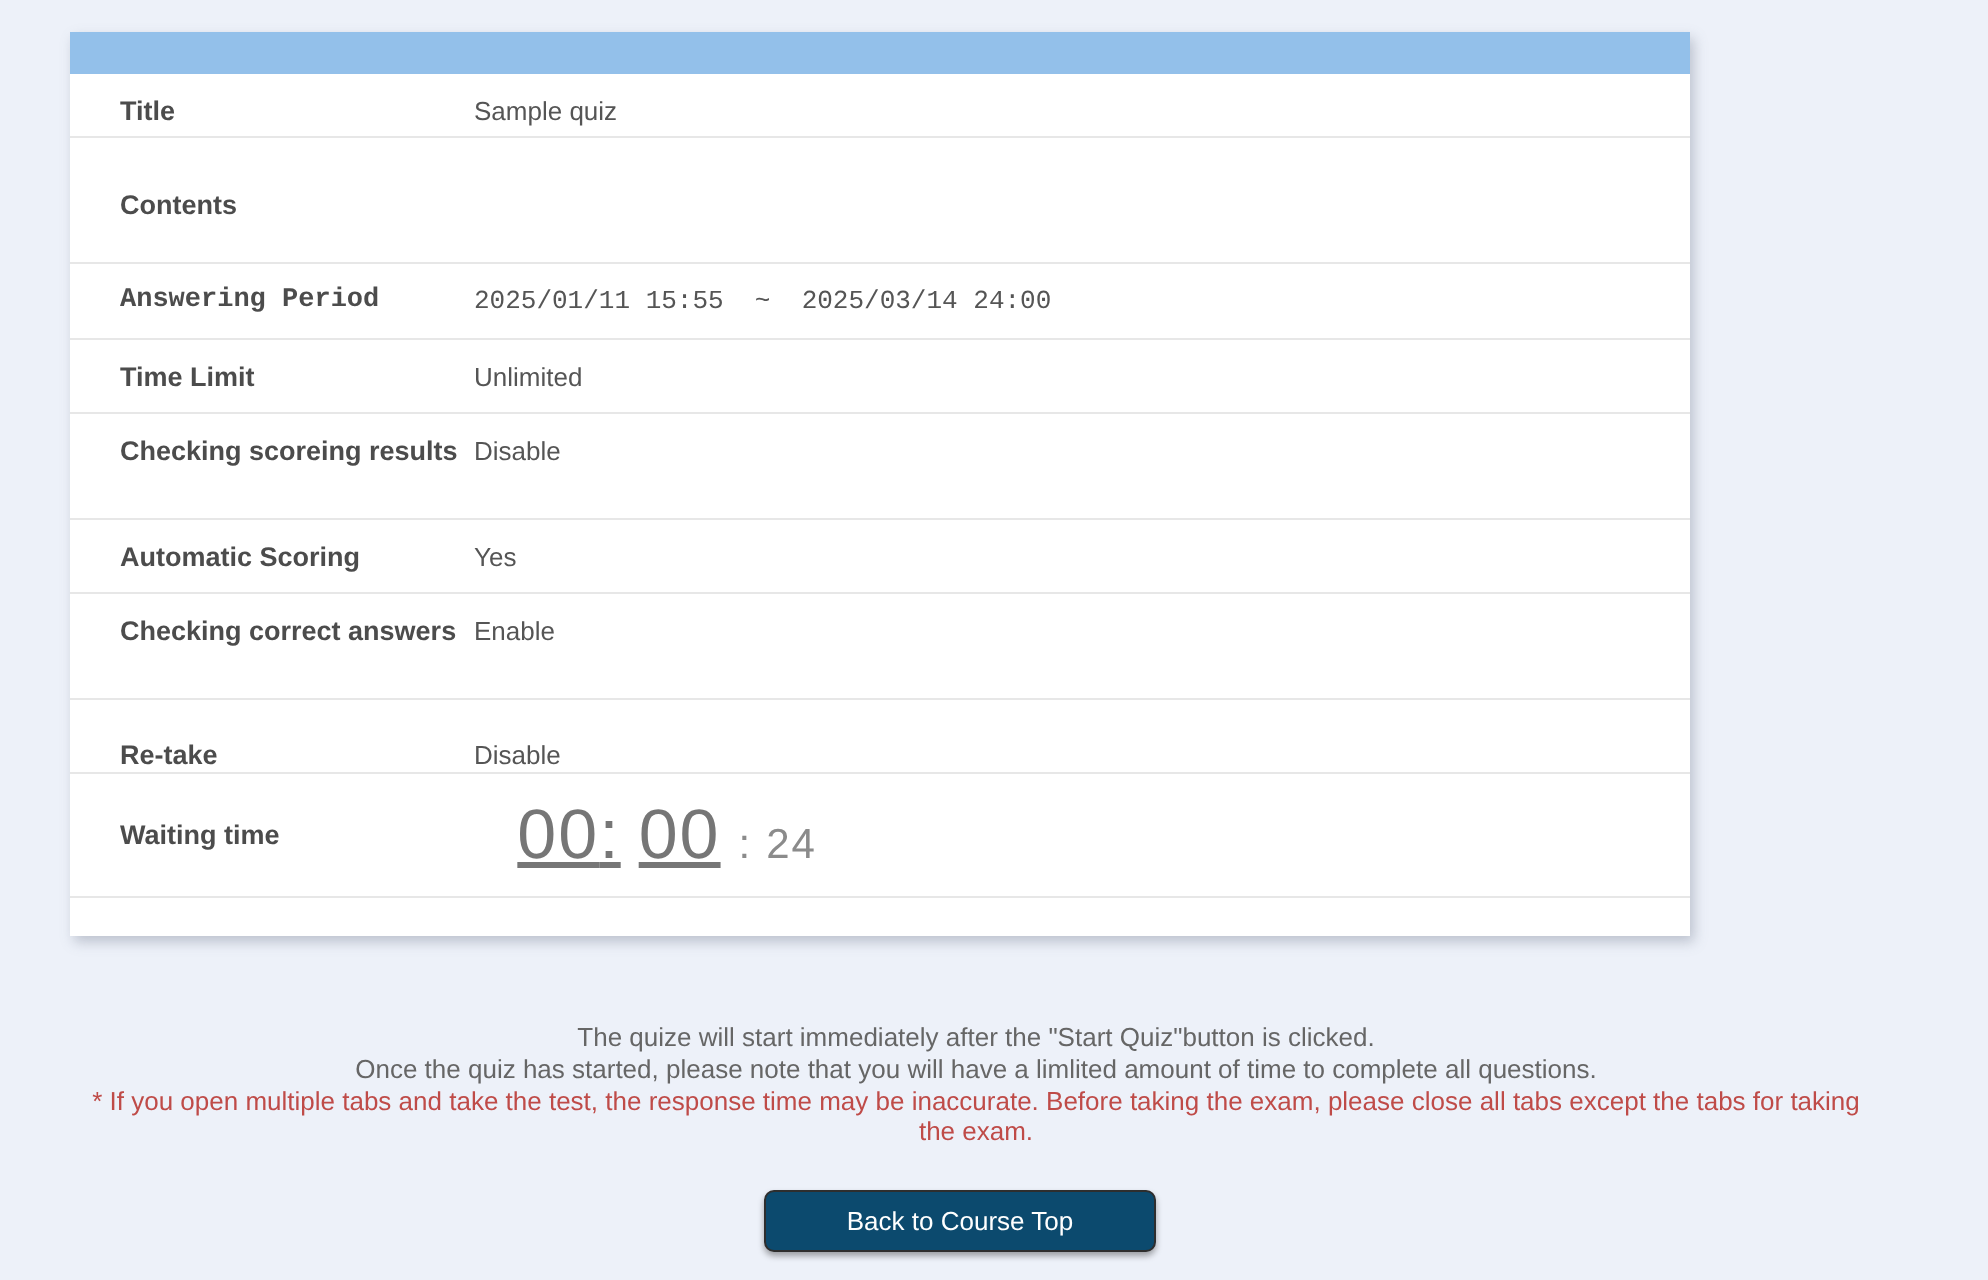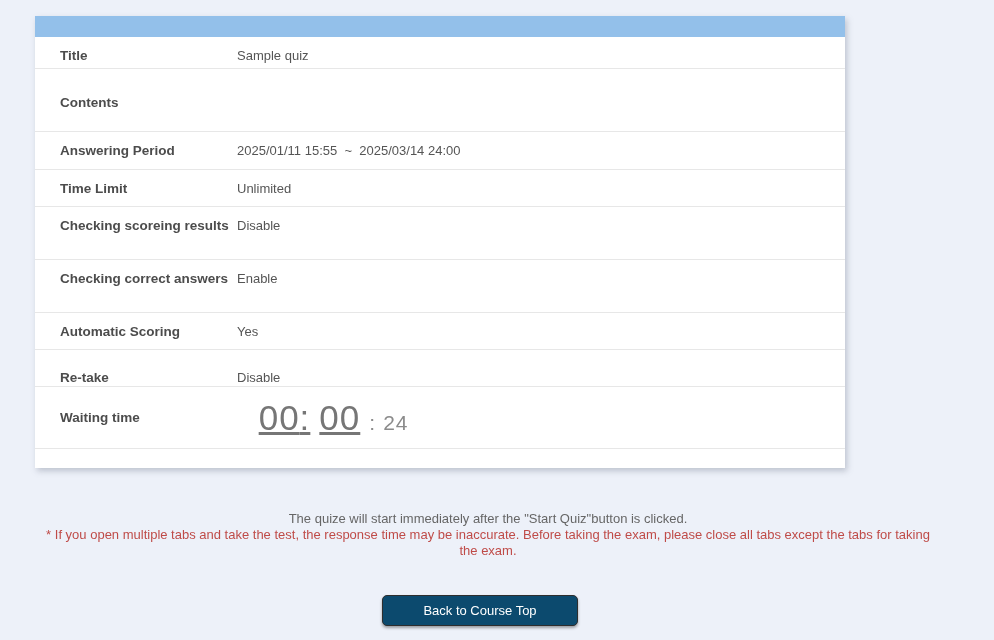--- a/index.html
+++ b/index.html
@@ -23,21 +23,21 @@
   .label-cell{
     box-sizing:border-box;width:202px;padding-left:25px;
     font-size:13.5px;font-weight:bold;color:#4c4c4c;line-height:17.5px;
   }
   .value-cell{
     flex:1;font-size:13px;color:#555;line-height:17px;
     white-space:pre-wrap;padding-right:24px;
   }
   .r-title{height:32px;}
   .r-contents{height:63px;padding-top:25px;}
-  .r-answer{height:38px;}
+  .r-answer{height:38px;font-family:Liberation Mono, monospace;}
   .r-time{height:37px;}
   .r-chk{height:53px;}
   .r-auto{height:37px;}
   .r-retake{height:37px;align-items:flex-end;}
   .r-wait{height:62px;align-items:center;padding-top:0;}
   .wait-display{color:#767676;}
   .wt-big{font-size:35px;line-height:35px;letter-spacing:1px;text-decoration:underline;}
   .wt-min{margin-left:9px;}
   .wt-small{font-size:21px;color:#8b8b8b;margin-left:9px;letter-spacing:1px;}
   .wt-sec{margin-left:7px;}
@@ -82,45 +82,46 @@
   <div class="row r-time">
     <div class="label-cell">Time Limit</div>
     <div class="value-cell">Unlimited</div>
   </div>
 
   <div class="row r-chk">
     <div class="label-cell">Checking scoreing results</div>
     <div class="value-cell">Disable</div>
   </div>
 
+  <div class="row r-auto">
+    <div class="label-cell">Automatic Scoring</div>
+    <div class="value-cell">Yes</div>
+  </div>
+
   <div class="row r-chk">
     <div class="label-cell">Checking correct answers</div>
     <div class="value-cell">Enable</div>
-  </div>
-
-  <div class="row r-auto">
-    <div class="label-cell">Automatic Scoring</div>
-    <div class="value-cell">Yes</div>
   </div>
 
   <div class="row r-retake">
     <div class="label-cell">Re-take</div>
     <div class="value-cell">Disable</div>
   </div>
 
   <div class="row r-wait">
     <div class="label-cell">Waiting time</div>
     <div class="value-cell wait-display">
       <span class="wt-big">00</span><span class="wt-big">:</span><span class="wt-big wt-min">00</span><span class="wt-small">:</span><span class="wt-small wt-sec">24</span>
     </div>
   </div>
 
   <div class="panel-footer"></div>
 </div>
 
 <div class="instructions">
   <p>The quize will start immediately after the "Start Quiz"button is clicked.</p>
+  <p>Once the quiz has started, please note that you will have a limlited amount of time to complete all questions.</p>
   <p class="warning">* If you open multiple tabs and take the test, the response time may be inaccurate. Before taking the exam, please close all tabs except the tabs for taking the exam.</p>
 </div>
 
 <div class="btn-wrap">
   <button class="btn">Back to Course Top</button>
 </div>
 
 </body></html>

